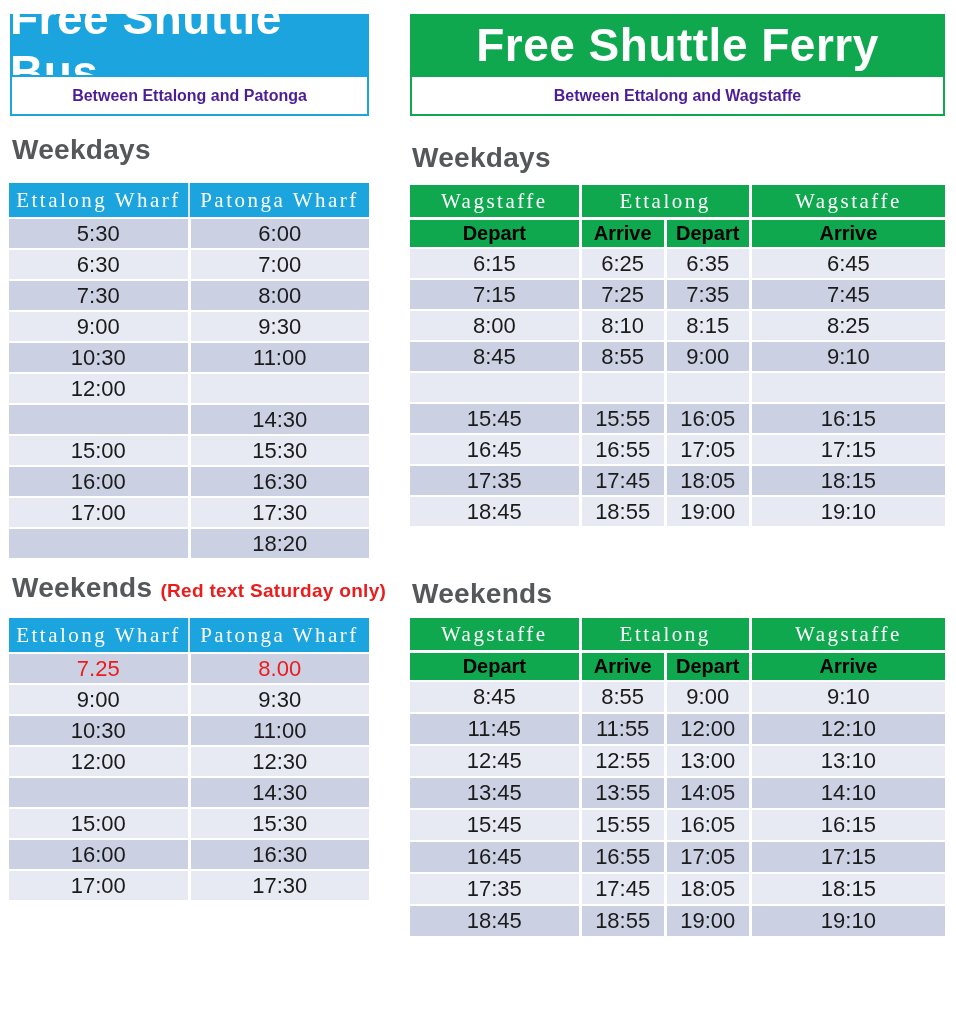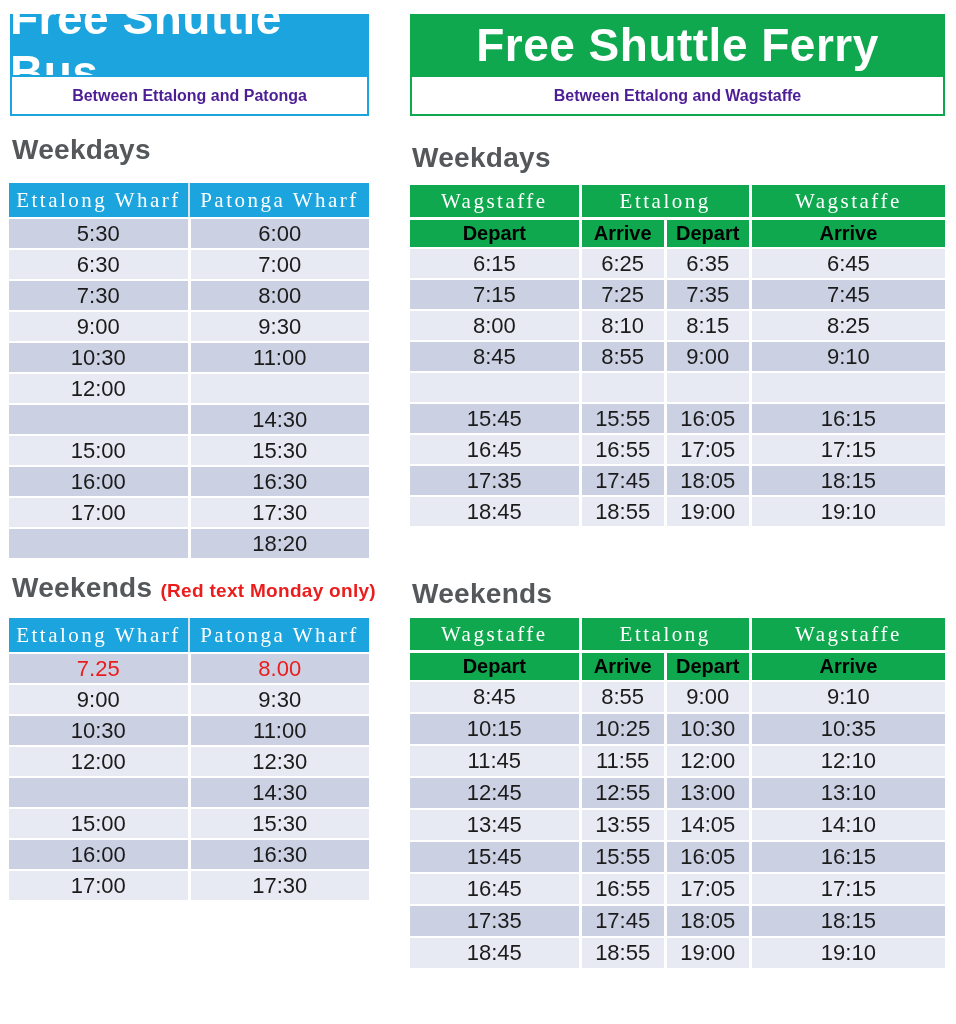--- a/index.html
+++ b/index.html
@@ -159,21 +159,21 @@
         </tr>
         <tr>
           <td></td>
           <td>18:20</td>
         </tr>
       </tbody>
     </table>
   </div>
 
 <div class="abs section-heading" id="bus-weekend-heading">
-  <span>Weekends</span><span class="red-note">(Red text Monday only)</span>
+  <span>Weekends</span><span class="red-note">(Red text Saturday only)</span>
 </div>
 <div class="abs bus-table first-dark" id="bus-weekend-table">
     <table>
       <colgroup>
         <col style="width: 50%;">
         <col style="width: 50%;">
       </colgroup>
       <thead>
         <tr>
           <th class="station">Ettalong Wharf</th>
@@ -332,26 +332,20 @@
         </tr>
       </thead>
       <tbody>
         <tr>
           <td>8:45</td>
           <td>8:55</td>
           <td>9:00</td>
           <td>9:10</td>
         </tr>
         <tr>
-          <td>10:15</td>
-          <td>10:25</td>
-          <td>10:30</td>
-          <td>10:35</td>
-        </tr>
-        <tr>
           <td>11:45</td>
           <td>11:55</td>
           <td>12:00</td>
           <td>12:10</td>
         </tr>
         <tr>
           <td>12:45</td>
           <td>12:55</td>
           <td>13:00</td>
           <td>13:10</td>

